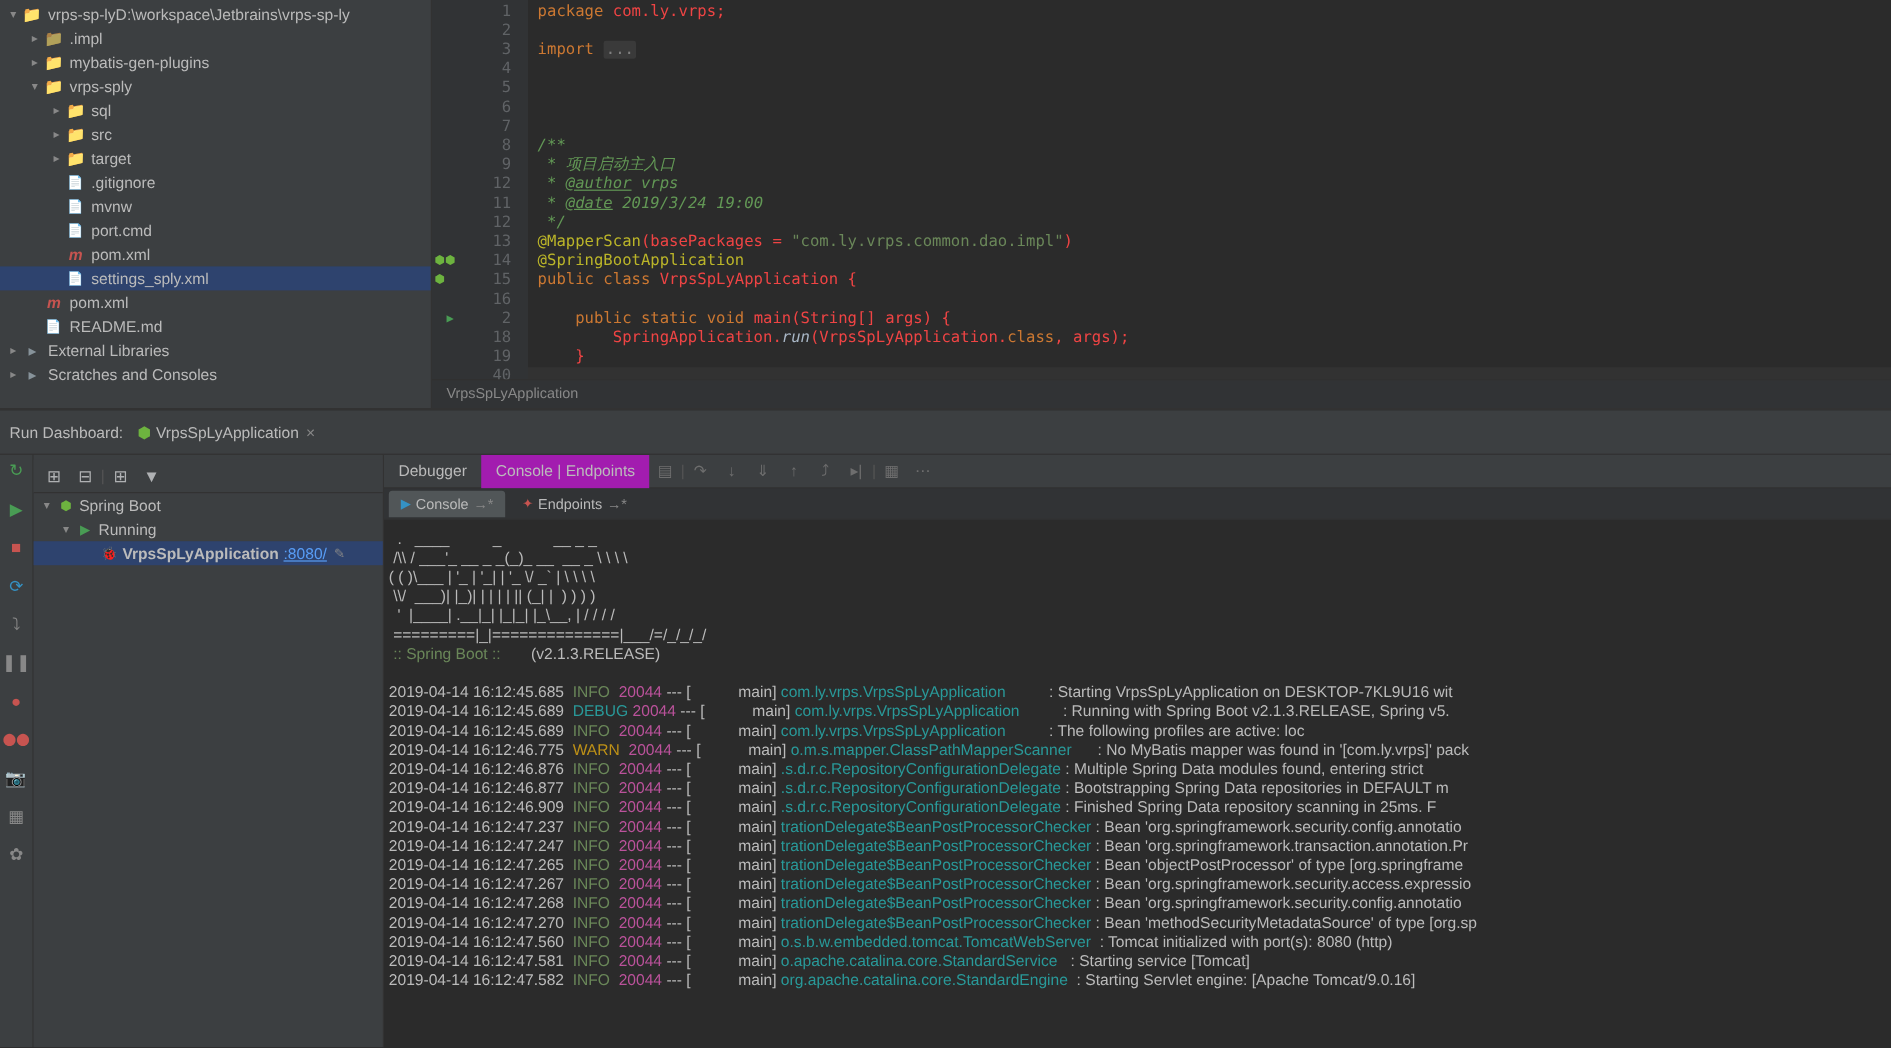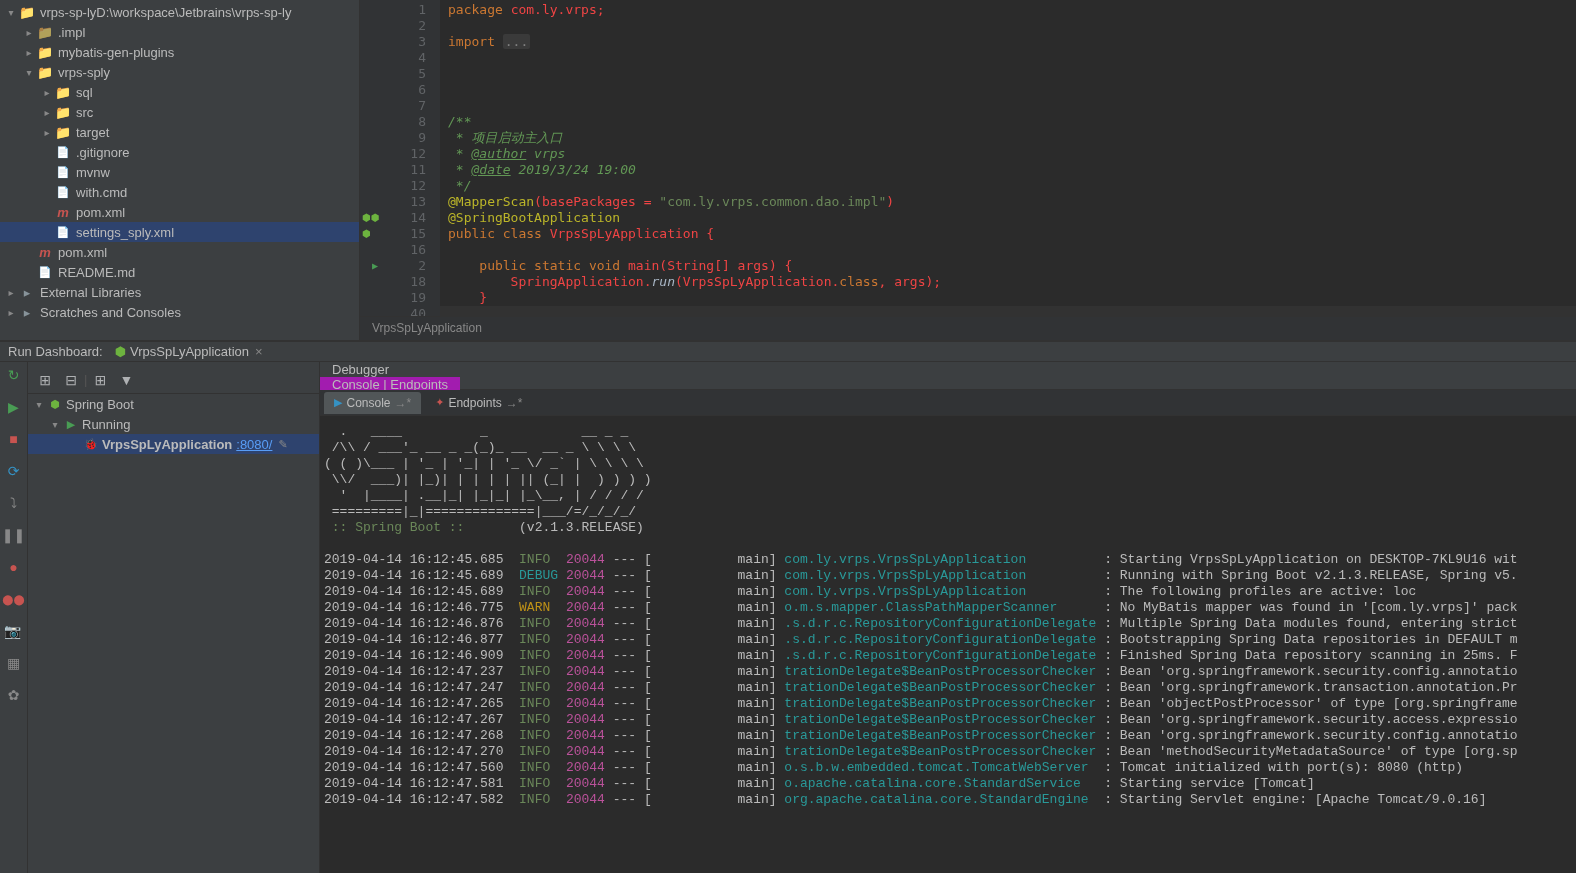--- a/index.html
+++ b/index.html
@@ -35,50 +35,50 @@
 .str { color: #6a8759; }
 .doc { color: #629755; font-style: italic; }
 .doc-tag { color: #629755; font-style: italic; text-decoration: underline; }
 .anno { color: #bbb529; text-align: center; }
 .cls { color: #ef4444; }
 .mth { font-style: italic; color: #a9b7c6; }
 .fold { background: #3a3a3a; color: #808080; padding: 0 2px; border-radius: 2px; }
 .breadcrumb { height: 24px; background: #313335; color: #888; padding: 4px 12px; font-size: 12px; border-top: 1px solid #323232; }
 
 .run-panel { height: 533px; display: flex; flex-direction: column; border-top: 2px solid #323232; }
-.run-header { height: 20px; background: #3c3f41; display: flex; align-items: center; padding: 0 8px; border-bottom: 1px solid #323232; }
+.run-header { height: 37px; background: #3c3f41; display: flex; align-items: center; padding: 0 8px; border-bottom: 1px solid #323232; }
 .run-header .title { color: #bbbbbb; }
 .toolbar-row { height: 28px; background: #3c3f41; display: flex; align-items: center; padding: 0 4px; border-bottom: 1px solid #323232; }
 .toolbar-row .tbtn { width: 22px; height: 22px; display: flex; align-items: center; justify-content: center; margin: 0 2px; color: #afb1b3; font-size: 14px; }
 .run-body { display: flex; flex: 1; overflow: hidden; }
 .run-sidebar { width: 28px; background: #3c3f41; border-right: 1px solid #323232; display: flex; flex-direction: column; align-items: center; padding-top: 3px; gap: 12px; }
 .run-sidebar .sbtn { width: 20px; height: 20px; display: flex; align-items: center; justify-content: center; font-size: 14px; }
 .run-tree { width: 292px; background: #3c3f41; border-right: 1px solid #323232; padding: 4px 0; }
 .run-tree-row { display: flex; align-items: center; height: 20px; padding: 0 4px; }
 .run-tree-row.selected { background: #2e436e; }
 .run-tree-row .arrow { width: 14px; text-align: center; color: #888; font-size: 10px; }
 .run-tree-row .ricon { width: 18px; text-align: center; margin-right: 2px; }
 .run-tree-row .rlabel { color: #bbbbbb; }
 .run-tree-row .port { color: #589df6; text-decoration: underline; margin-left: 4px; }
 .spring-leaf { color: #6db33f; font-size: 11px; }
 .play-green { color: #499c54; font-size: 11px; }
 .bug-icon { color: #499c54; font-size: 11px; }
 .pencil-icon { color: #888; font-size: 11px; margin-left: 6px; }
 
 .console-area { flex: 1; display: flex; flex-direction: column; overflow: hidden; }
-.console-tabs { height: 28px; background: #3c3f41; display: flex; align-items: flex-start; border-bottom: 1px solid #323232; flex-direction: column; }
+.console-tabs { height: 28px; background: #3c3f41; display: flex; align-items: center; border-bottom: 1px solid #323232; }
 .console-tab { padding: 0 12px; height: 28px; display: flex; align-items: center; color: #bbbbbb; }
 .console-tab.active { background: #a21caf; }
 .console-tabs .tbtn { width: 22px; height: 22px; display: flex; align-items: center; justify-content: center; margin: 0 2px; color: #6e6e6e; }
 .sub-tabs { height: 26px; background: #313335; display: flex; align-items: center; border-bottom: 1px solid #323232; padding-left: 4px; position: relative; }
 .sub-tab { padding: 0 10px; height: 22px; display: flex; align-items: center; color: #bbbbbb; font-size: 12px; border-radius: 3px 3px 0 0; margin-right: 4px; }
 .sub-tab.active { background: #515658; }
 .sub-tab .sicon { margin-right: 4px; font-size: 11px; }
 .watermark { position: absolute; left: 200px; font-family: serif; font-size: 28px; color: #808080; letter-spacing: 2px; }
-.console-output { flex: 1; background: #2b2b2b; font-family: Liberation Mono, monospace; font-size: 13px; line-height: 16px; padding: 8px 4px; white-space: pre; overflow: hidden; }
+.console-output { flex: 1; background: #2b2b2b; font-family: Liberation Sans, sans-serif; font-size: 13px; line-height: 16px; padding: 8px 4px; white-space: pre; overflow: hidden; }
 .log-info { color: #6a8759; }
 .log-debug { color: #299999; }
 .log-warn { color: #be9117; }
 .log-class { color: #299999; }
 .log-ts { color: #bbbbbb; }
 .log-pid { color: #bb529b; }
 .log-dash { color: #bbbbbb; }
 .log-thread { color: #bbbbbb; }
 .log-msg { color: #bbbbbb; }
 .ascii { color: #bbbbbb; }
@@ -132,21 +132,21 @@
           <span class="label">.gitignore</span>
         </div>
         <div class="tree-row" style="padding-left: 40px;">
           <span class="arrow "></span>
           <span class="icon file-icon">📄</span>
           <span class="label">mvnw</span>
         </div>
         <div class="tree-row" style="padding-left: 40px;">
           <span class="arrow "></span>
           <span class="icon file-icon">📄</span>
-          <span class="label">with.cmd</span>
+          <span class="label">port.cmd</span>
         </div>
         <div class="tree-row" style="padding-left: 40px;">
           <span class="arrow "></span>
           <span class="icon m-icon">m</span>
           <span class="label">pom.xml</span>
         </div>
         <div class="tree-row selected" style="padding-left: 40px;">
           <span class="arrow "></span>
           <span class="icon xml-icon">📄</span>
           <span class="label">settings_sply.xml</span>

